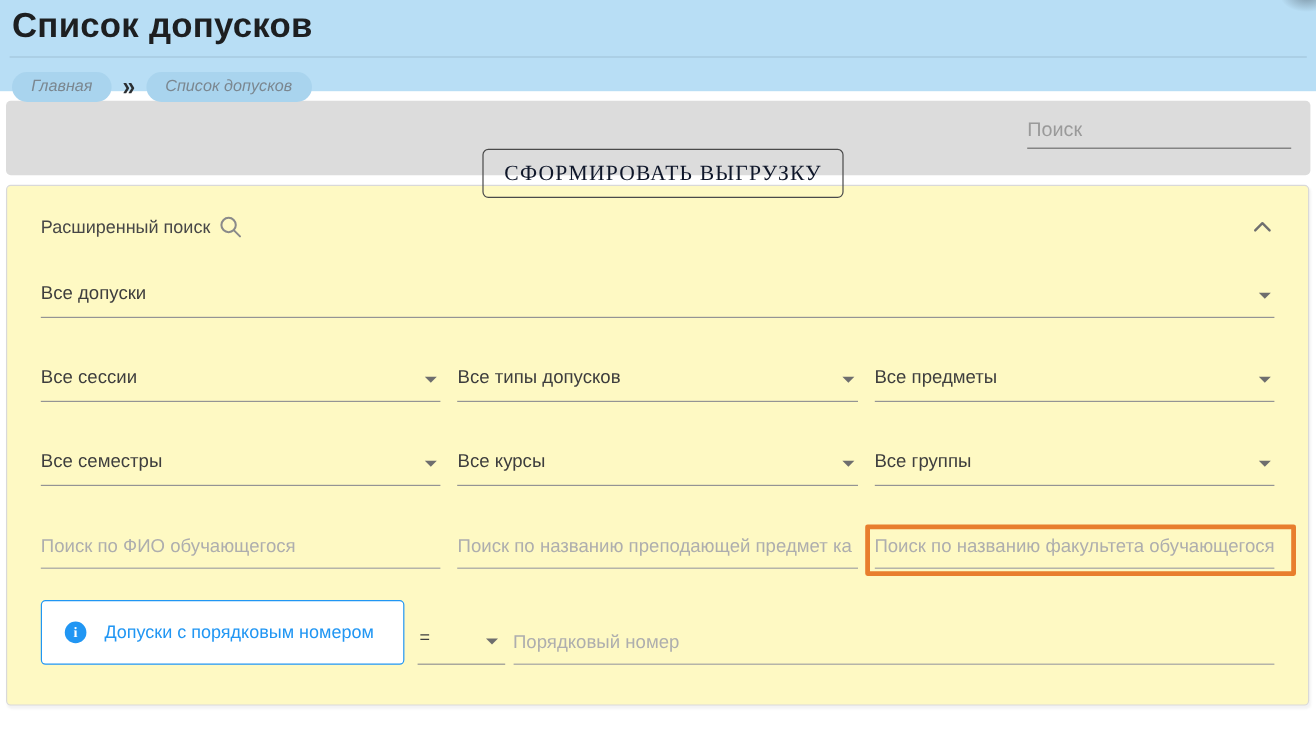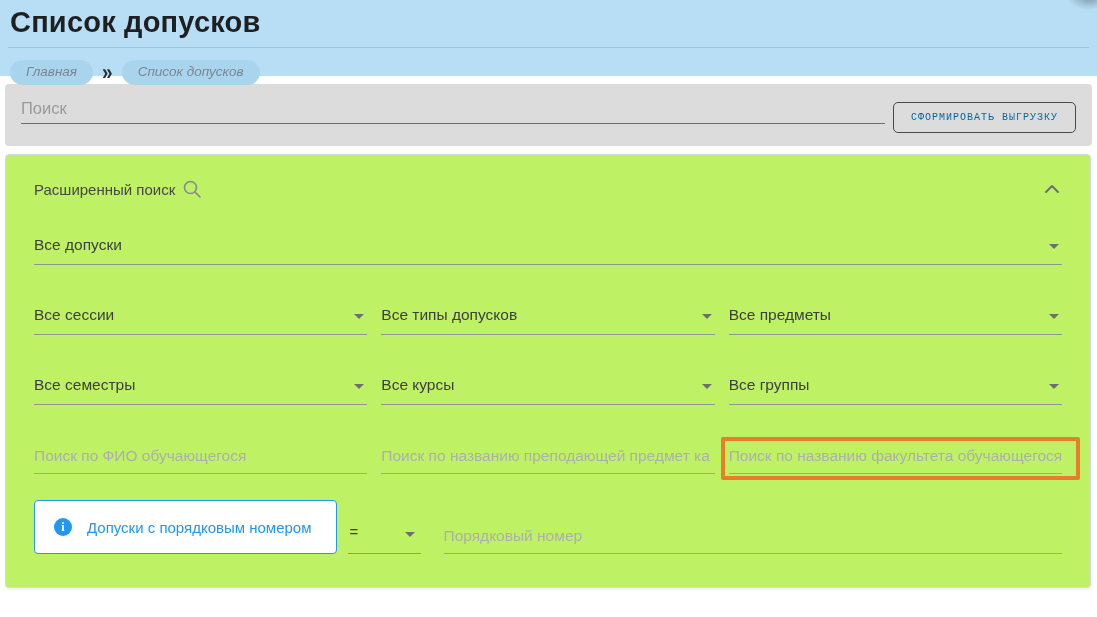--- a/index.html
+++ b/index.html
@@ -58,21 +58,22 @@
   }
 
   
   .search-bar {
     background: #dcdcdc;
     border-radius: 4px;
     margin: 8px 5px 0;
     padding: 10px 16px 6px;
     height: 62px;
     display: flex;
-    align-items: flex-start;
+    align-items: flex-end;
+    flex-direction: column;
   }
   .search-field { flex: 1; display: flex; flex-direction: column; justify-content: flex-start; padding-top: 3px; }
   .search-input {
     border: none;
     border-bottom: 1px solid #6f6f6f;
     background: transparent;
     outline: none;
     font-family: inherit;
     font-size: 16.5px;
     color: #3c3c3c;
@@ -80,32 +81,32 @@
     width: 100%;
   }
   .search-input::placeholder { color: #9a9a9a; }
   .search-helper { font-size: 12px; color: #8d8d8d; padding-top: 5px; }
   .export-button {
     align-self: center;
     margin-left: 8px;
     background: transparent;
     border: 1px solid #4a4a4a;
     border-radius: 5px;
-    color: #0369a1;
-    font-family: Liberation Mono, monospace;
-    font-size: 10px;
+    color: #0f172a;
+    font-family: Liberation Serif, serif;
+    font-size: 18px;
     letter-spacing: 1px;
     padding: 9px 17px;
     white-space: nowrap;
     cursor: pointer;
   }
 
   
   .panel {
-    background: #bef264;
+    background: #fef9c3;
     border: 1px solid #d9d9d9;
     border-radius: 4px;
     margin: 8px 6px 0 5px;
     height: 434px;
     box-shadow: 1px 2px 2px rgba(0,0,0,0.05);
   }
   .panel-header {
     display: flex;
     align-items: center;
     padding: 24px 28px 0;
@@ -186,21 +187,21 @@
   .operator-select {
     width: 73px;
     margin-left: 11px;
     position: relative;
     border-bottom: 1px solid #949494;
     padding: 0 18px 12px 2px;
     cursor: pointer;
   }
   .operator-select .caret { bottom: 16px; right: 6px; }
   .operator-value { font-size: 15px; color: #3e3e3e; }
-  .ordinal-input-wrap { flex: 1; margin-left: 23px; }
+  .ordinal-input-wrap { flex: 1; margin-left: 7px; }
 </style>
 </head>
 <body>
 
 <div class="app-header">
   <div class="corner-artifact"></div>
   <div class="page-title">Список допусков</div>
   <hr class="header-divider">
   <div class="breadcrumb">
     <span class="crumb-pill">Главная</span>

